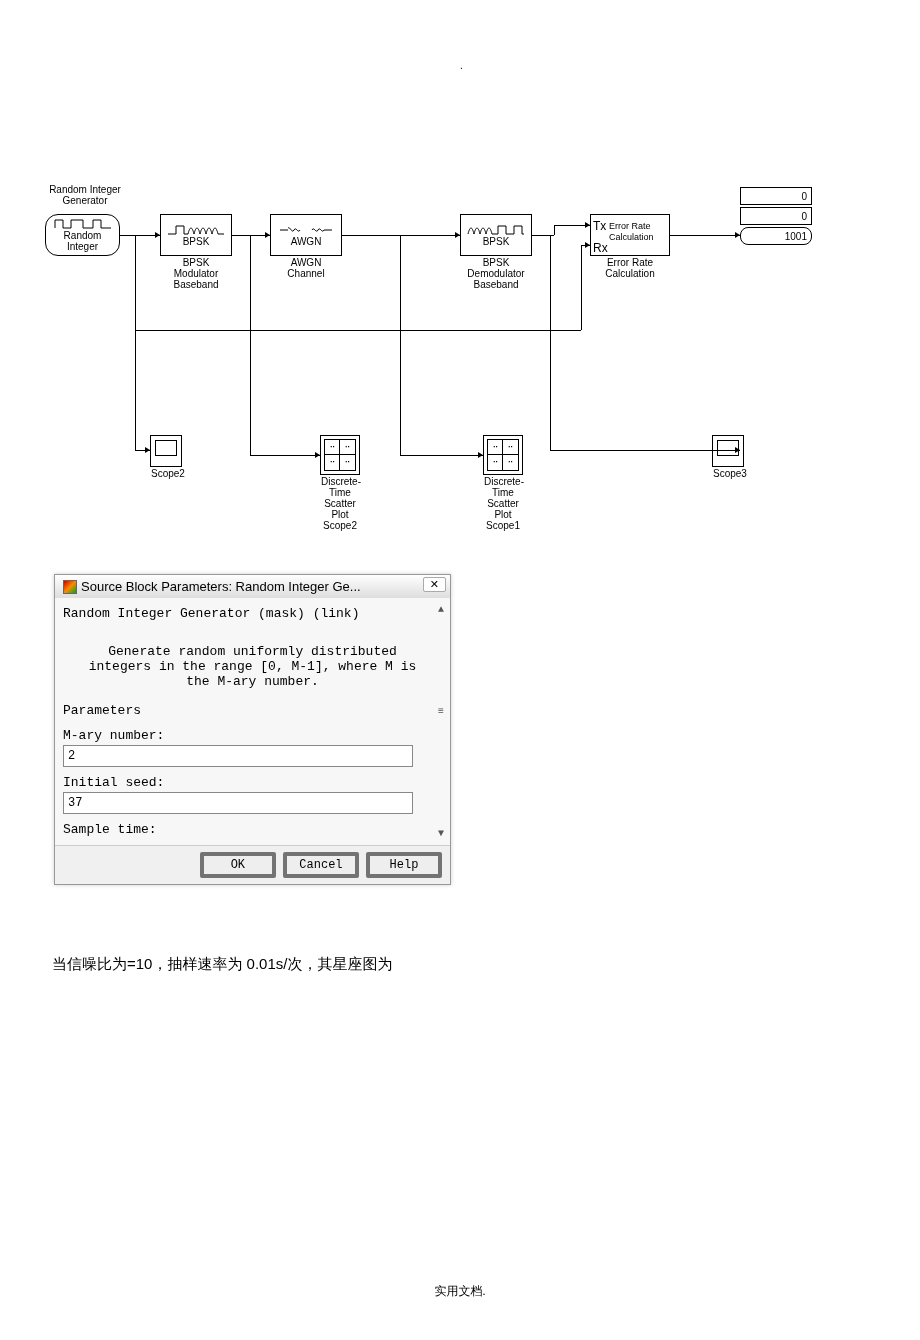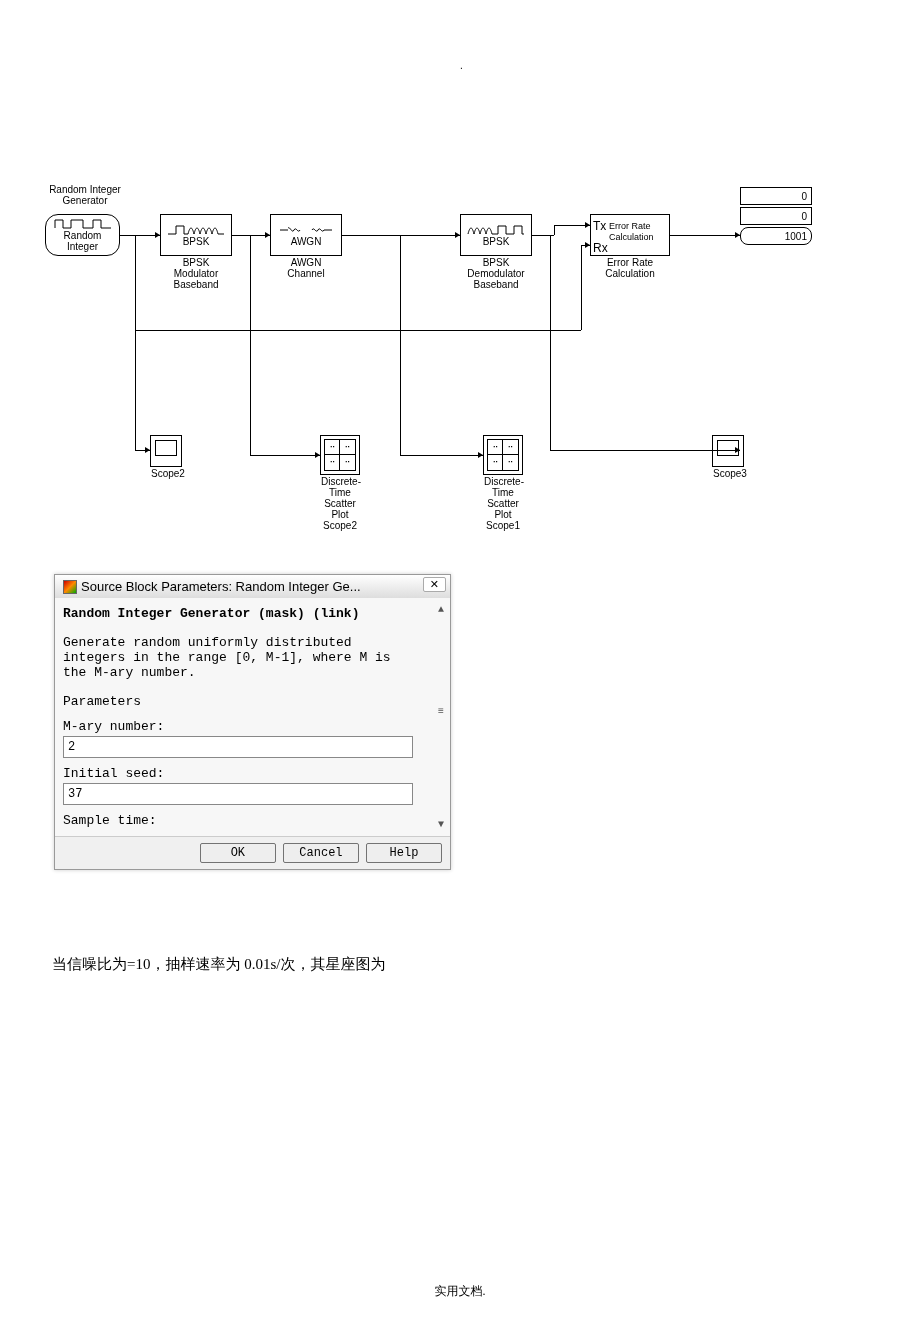--- a/index.html
+++ b/index.html
@@ -143,35 +143,35 @@
     padding: 6px 8px;
     border-top: 1px solid #ccc;
     background: #f0f0f0;
   }
   .dialog-buttons button {
     font-family: "Courier New", monospace;
     font-size: 12px;
     padding: 2px 0;
     width: 76px;
     margin-left: 4px;
-    border: 1px solid #737373;
+    border: 4px solid #737373;
     background: #eee;
     border-radius: 2px;
   }
   .scroll-arrow {
     position: absolute;
     right: 6px;
     font-size: 10px;
     color: #555;
   }
   .caption-text {
     position: absolute;
     top: 955px;
     left: 52px;
-    font-family: Liberation Serif, serif;
+    font-family: Liberation Sans, sans-serif;
     font-size: 15px;
   }
   .footer {
     position: absolute;
     bottom: 40px;
     left: 0;
     width: 920px;
     text-align: center;
     font-family: "SimSun", serif;
     font-size: 12px;
@@ -328,22 +328,22 @@
 </div>
 
 <div class="dialog">
   <div class="dialog-title">
     <span class="dialog-icon"></span>
     <span>Source Block Parameters: Random Integer Ge...</span>
     <span class="dialog-close">✕</span>
   </div>
   <div class="dialog-body">
     <span class="scroll-arrow" style="top:6px;">▲</span>
-    <div style="margin-bottom:14px;font-weight:bold;">Random Integer Generator (mask) (link)</div>
-    <div style="margin-bottom:14px; white-space:pre-line;">Generate random uniformly distributed
+    <div style="margin-bottom:23px;">Random Integer Generator (mask) (link)</div>
+    <div style="margin-bottom:14px; white-space:pre-line;text-align:center;">Generate random uniformly distributed
 integers in the range [0, M-1], where M is
 the M-ary number.</div>
     <div style="margin-bottom:10px;">Parameters</div>
     <span class="scroll-arrow" style="top:108px;">≡</span>
     <div>M-ary number:</div>
     <input class="dialog-input" value="2" style="">
     <div>Initial seed:</div>
     <input class="dialog-input" value="37" style="">
     <div>Sample time:</div>
     <span class="scroll-arrow" style="bottom:6px;">▼</span>

